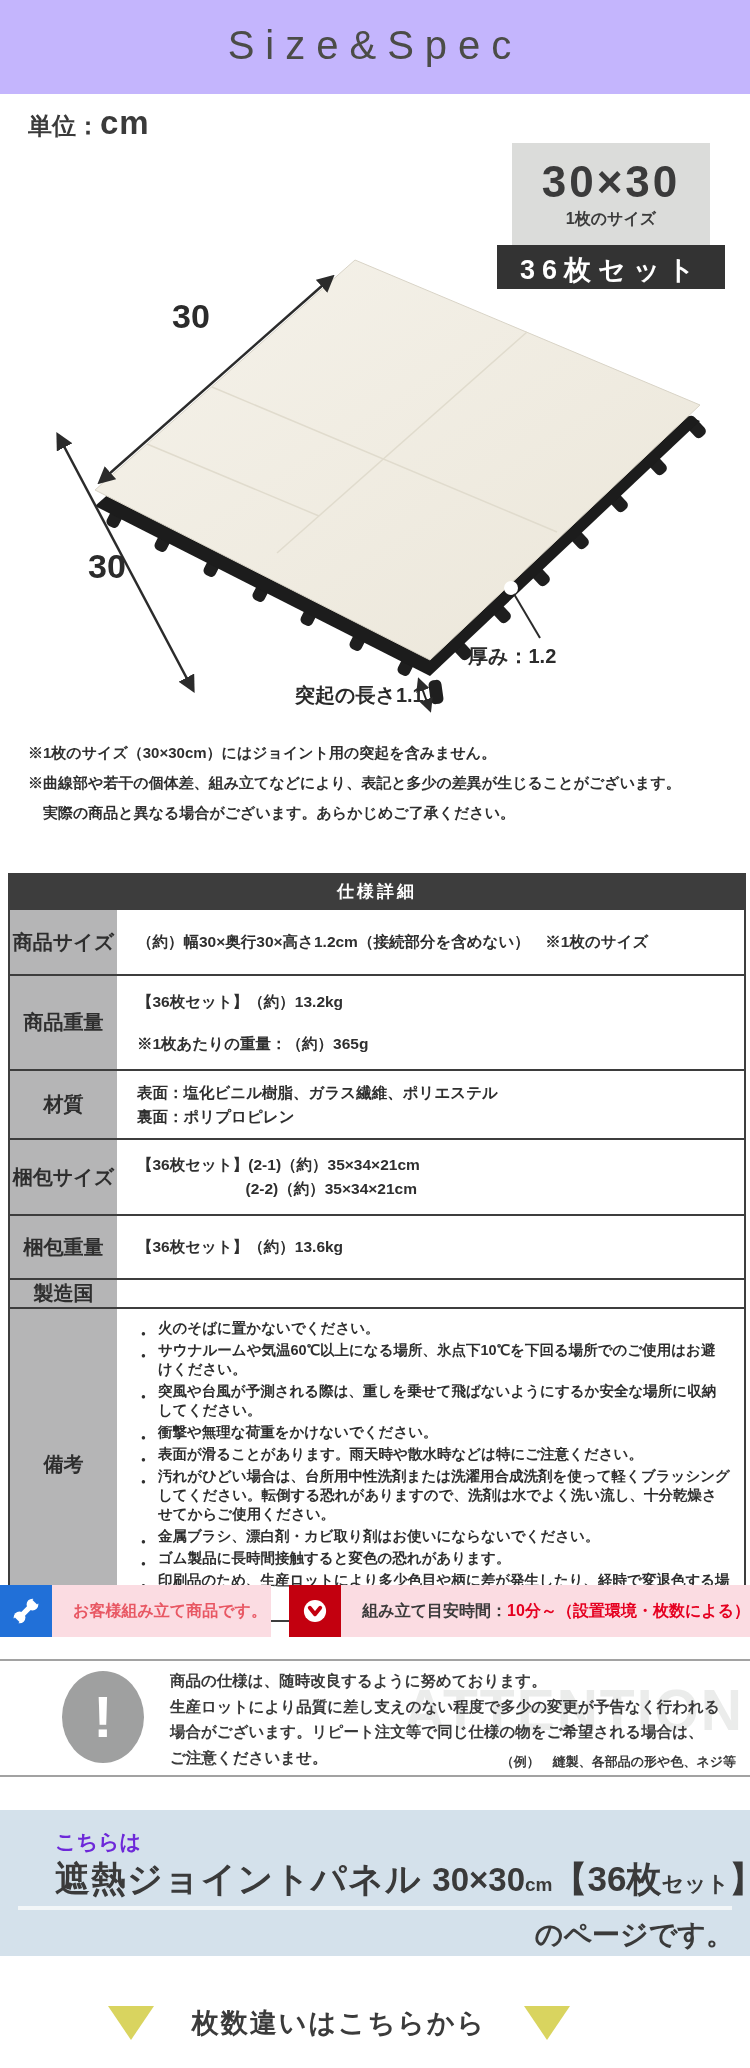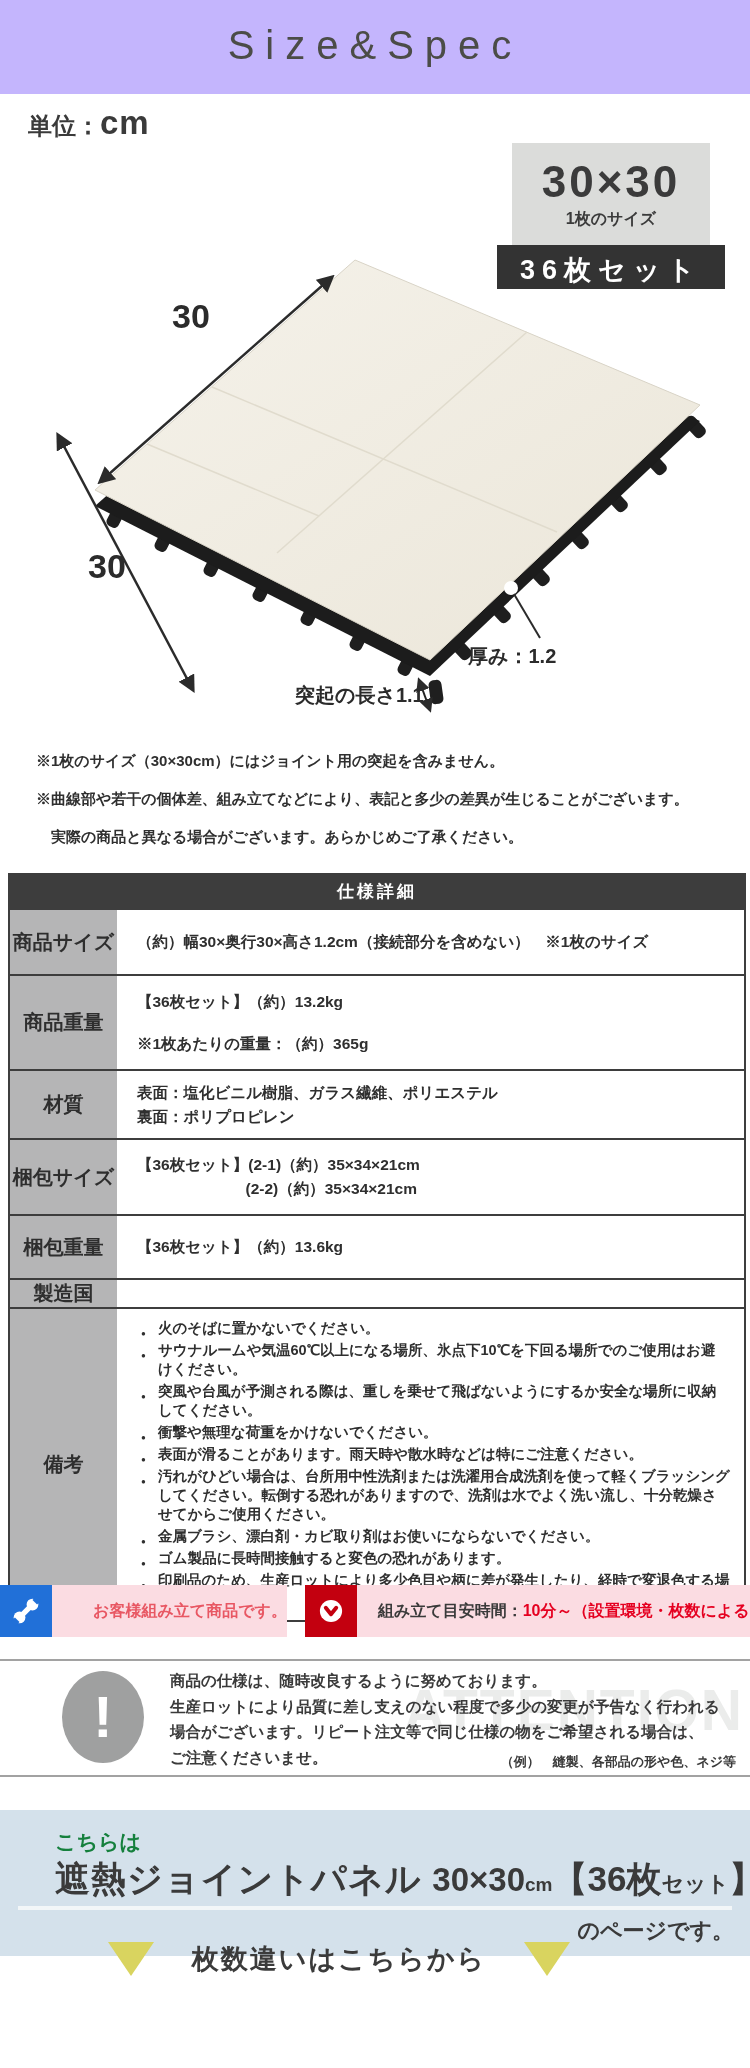--- a/index.html
+++ b/index.html
@@ -33,21 +33,21 @@
     text-align:center;line-height:50px;
   }
 
   
   .diagram{position:absolute;left:0;top:230px;width:750px;height:512px;}
   .dim-label{font:700 34px "Liberation Sans",sans-serif;fill:#2b2b2b;}
   .cjk-label{font:700 20px "Liberation Sans",sans-serif;fill:#2b2b2b;}
 
   
   .notes{position:absolute;left:28px;top:738px;width:706px;}
-  .notes p{margin:8px;font-size:15px;font-weight:700;line-height:30px;color:#2f2f2f;white-space:pre-wrap;}
+  .notes p{margin:0;font-size:15px;font-weight:700;line-height:30px;color:#2f2f2f;white-space:pre-wrap;}
 
   
   .spec{position:absolute;left:8px;top:873px;width:734px;border:2px solid #3d3d3d;background:#ffffff;}
   .spec-head{height:33px;background:#3d3d3d;color:#ffffff;text-align:center;line-height:33px;
     font-size:17px;font-weight:700;letter-spacing:3px;}
   .spec-row{display:flex;border-top:2px solid #3d3d3d;}
   .spec-label{width:107px;flex:0 0 107px;background:#b5b5b6;display:flex;align-items:center;
     justify-content:center;font-size:20px;font-weight:700;color:#2e2e2e;text-align:center;}
   .spec-value{flex:1;background:#ffffff;padding:8px 10px 8px 20px;display:flex;
     flex-direction:column;justify-content:center;}
@@ -61,21 +61,21 @@
   .r5 .spec-value{min-height:53px;}
   .r6 .spec-value{min-height:283px;justify-content:flex-start;padding-top:10px;}
   .spec-bullets{list-style:none;margin:0;padding:0 4px 0 2px;}
   .spec-bullets li{position:relative;padding-left:19px;font-size:14.5px;font-weight:600;
     color:#2f2f2f;line-height:19px;margin-bottom:3px;}
   .spec-bullets li::before{content:"\25CF";position:absolute;left:2px;top:5px;font-size:8px;color:#2f2f2f;}
 
   
   .banners{position:absolute;left:0;top:1585px;width:750px;height:52px;display:flex;}
   .banner{display:flex;align-items:stretch;height:52px;}
-  .banner-1{width:316px;margin-right:18px;background:#fbdce2;gap:20px;}
+  .banner-1{width:316px;margin-right:18px;background:#fbdce2;}
   .banner-2{flex:1;background:#fbdce2;}
   .banner-icon{width:52px;height:52px;flex:0 0 52px;display:flex;align-items:center;justify-content:center;}
   .icon-blue{background:#2170d8;}
   .icon-red{background:#c3000f;}
   .banner-text{display:flex;align-items:center;padding-left:21px;font-size:16px;font-weight:700;white-space:nowrap;}
   .txt-red1{color:#e85763;}
   .txt-dark{color:#3a3a3a;}
   .txt-red2{color:#e50020;}
 
   
@@ -85,32 +85,32 @@
     color:#ebeceb;letter-spacing:2px;z-index:0;}
   .attn-circle{position:absolute;left:62px;top:10px;width:82px;height:92px;border-radius:50%;
     background:#9fa0a0;display:flex;align-items:center;justify-content:center;z-index:1;}
   .attn-bang{color:#ffffff;font-size:58px;font-weight:700;line-height:1;}
   .attn-lines{position:absolute;left:170px;top:7px;z-index:1;}
   .attn-lines p{margin:0;font-size:15.5px;font-weight:600;line-height:25.5px;color:#3a3a3a;}
   .attn-example{position:absolute;right:14px;bottom:4px;font-size:13px;font-weight:600;color:#3a3a3a;z-index:1;white-space:pre;}
 
   
   .pageinfo{position:absolute;left:0;top:1810px;width:750px;height:146px;background:#d4e1eb;}
-  .pi-prefix{position:absolute;left:55px;top:18px;font-size:21px;font-weight:700;color:#15803d;}
+  .pi-prefix{position:absolute;left:55px;top:18px;font-size:21px;font-weight:700;color:#6d28d9;}
   .pi-main{position:absolute;left:55px;top:46px;white-space:nowrap;color:#3a3a3a;z-index:1;}
   .pi-name{font-size:35px;font-weight:700;letter-spacing:1px;}
   .pi-size{font-size:33px;font-weight:700;}
   .pi-cm{font-size:19px;font-weight:700;}
   .pi-set-big{font-size:35px;font-weight:700;}
   .pi-set-small{font-size:22px;font-weight:700;}
   .pi-underline{position:absolute;left:18px;top:96px;width:714px;height:4px;background:#f2f6f8;}
-  .pi-suffix{position:absolute;right:16px;top:106px;font-size:22px;font-weight:700;color:#3a3a3a;}
-
-  
-  .bottomnav{position:absolute;left:0;top:1934px;width:678px;height:50px;display:flex;
+  .pi-suffix{position:absolute;right:16px;top:106px;font-size:28px;font-weight:700;color:#3a3a3a;}
+
+  
+  .bottomnav{position:absolute;left:0;top:1998px;width:678px;height:50px;display:flex;
     align-items:center;justify-content:center;gap:38px;}
   .tri-down{width:0;height:0;border-left:23px solid transparent;border-right:23px solid transparent;
     border-top:34px solid #d9d45f;}
   .bn-label{font-size:27px;font-weight:700;letter-spacing:2px;color:#3b3b3b;white-space:nowrap;}
 </style>
 </head>
 <body>
 
 <div class="band">
   <div class="band-title">Size&amp;Spec</div>

